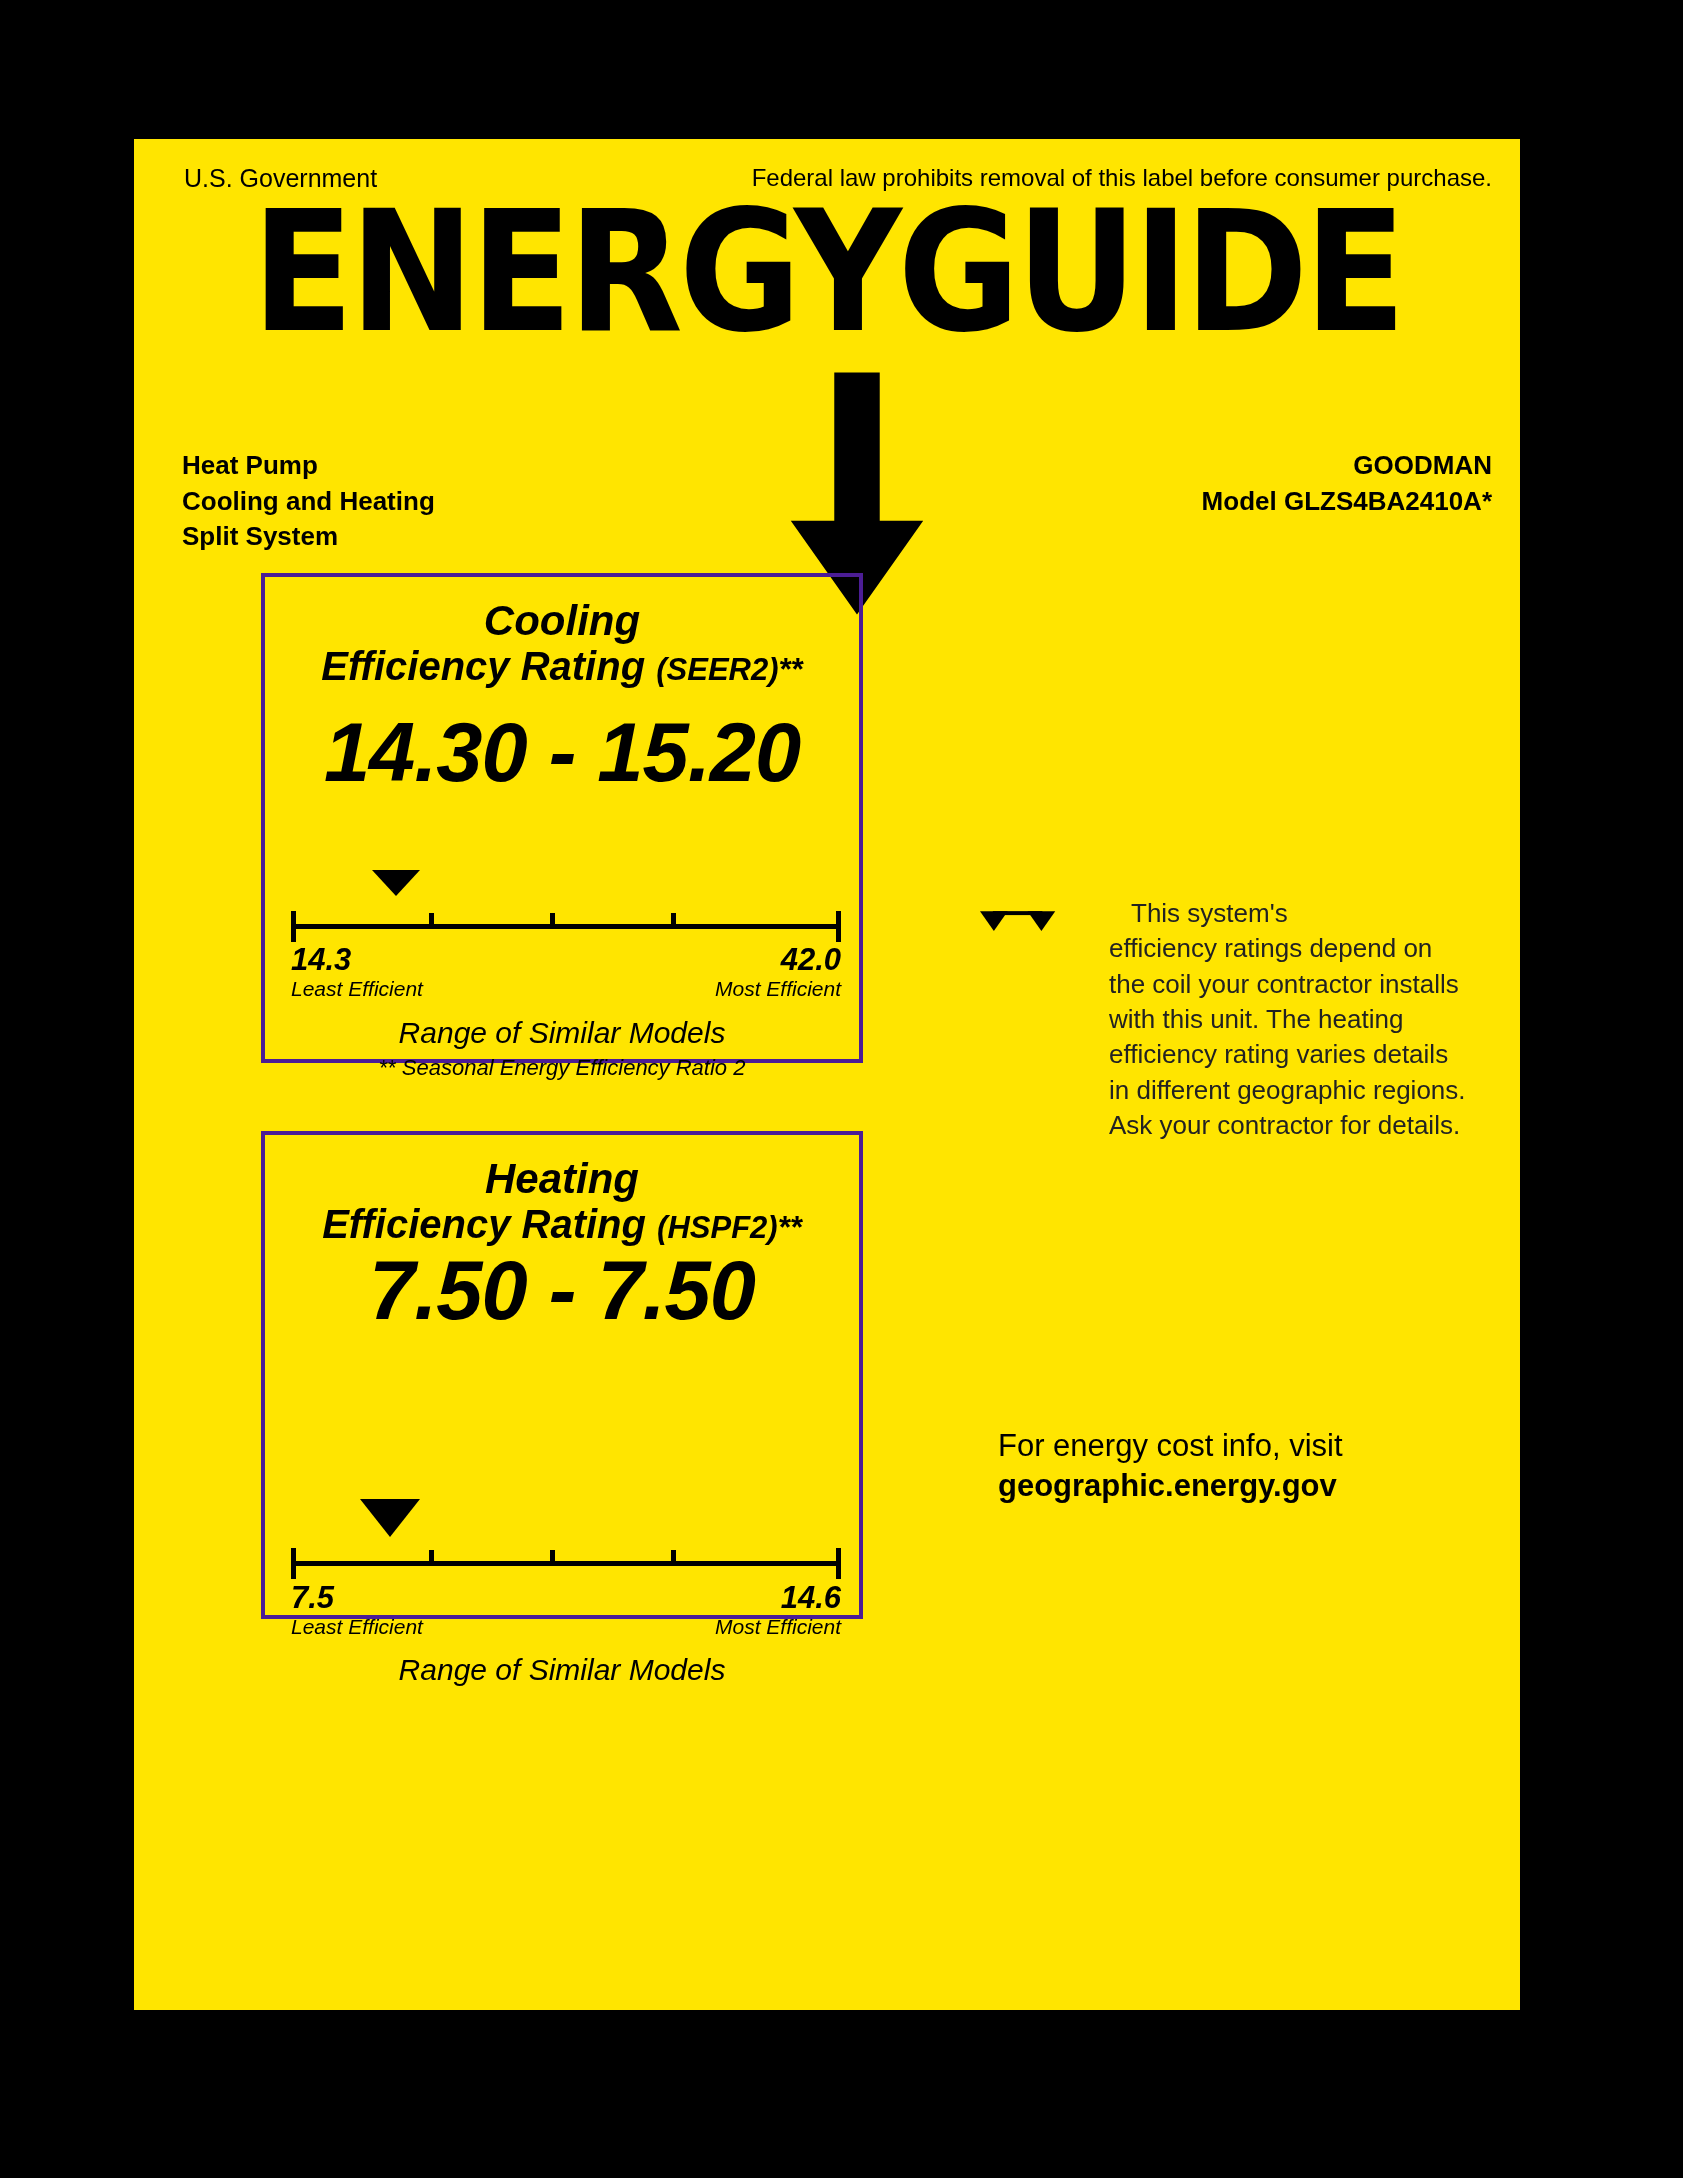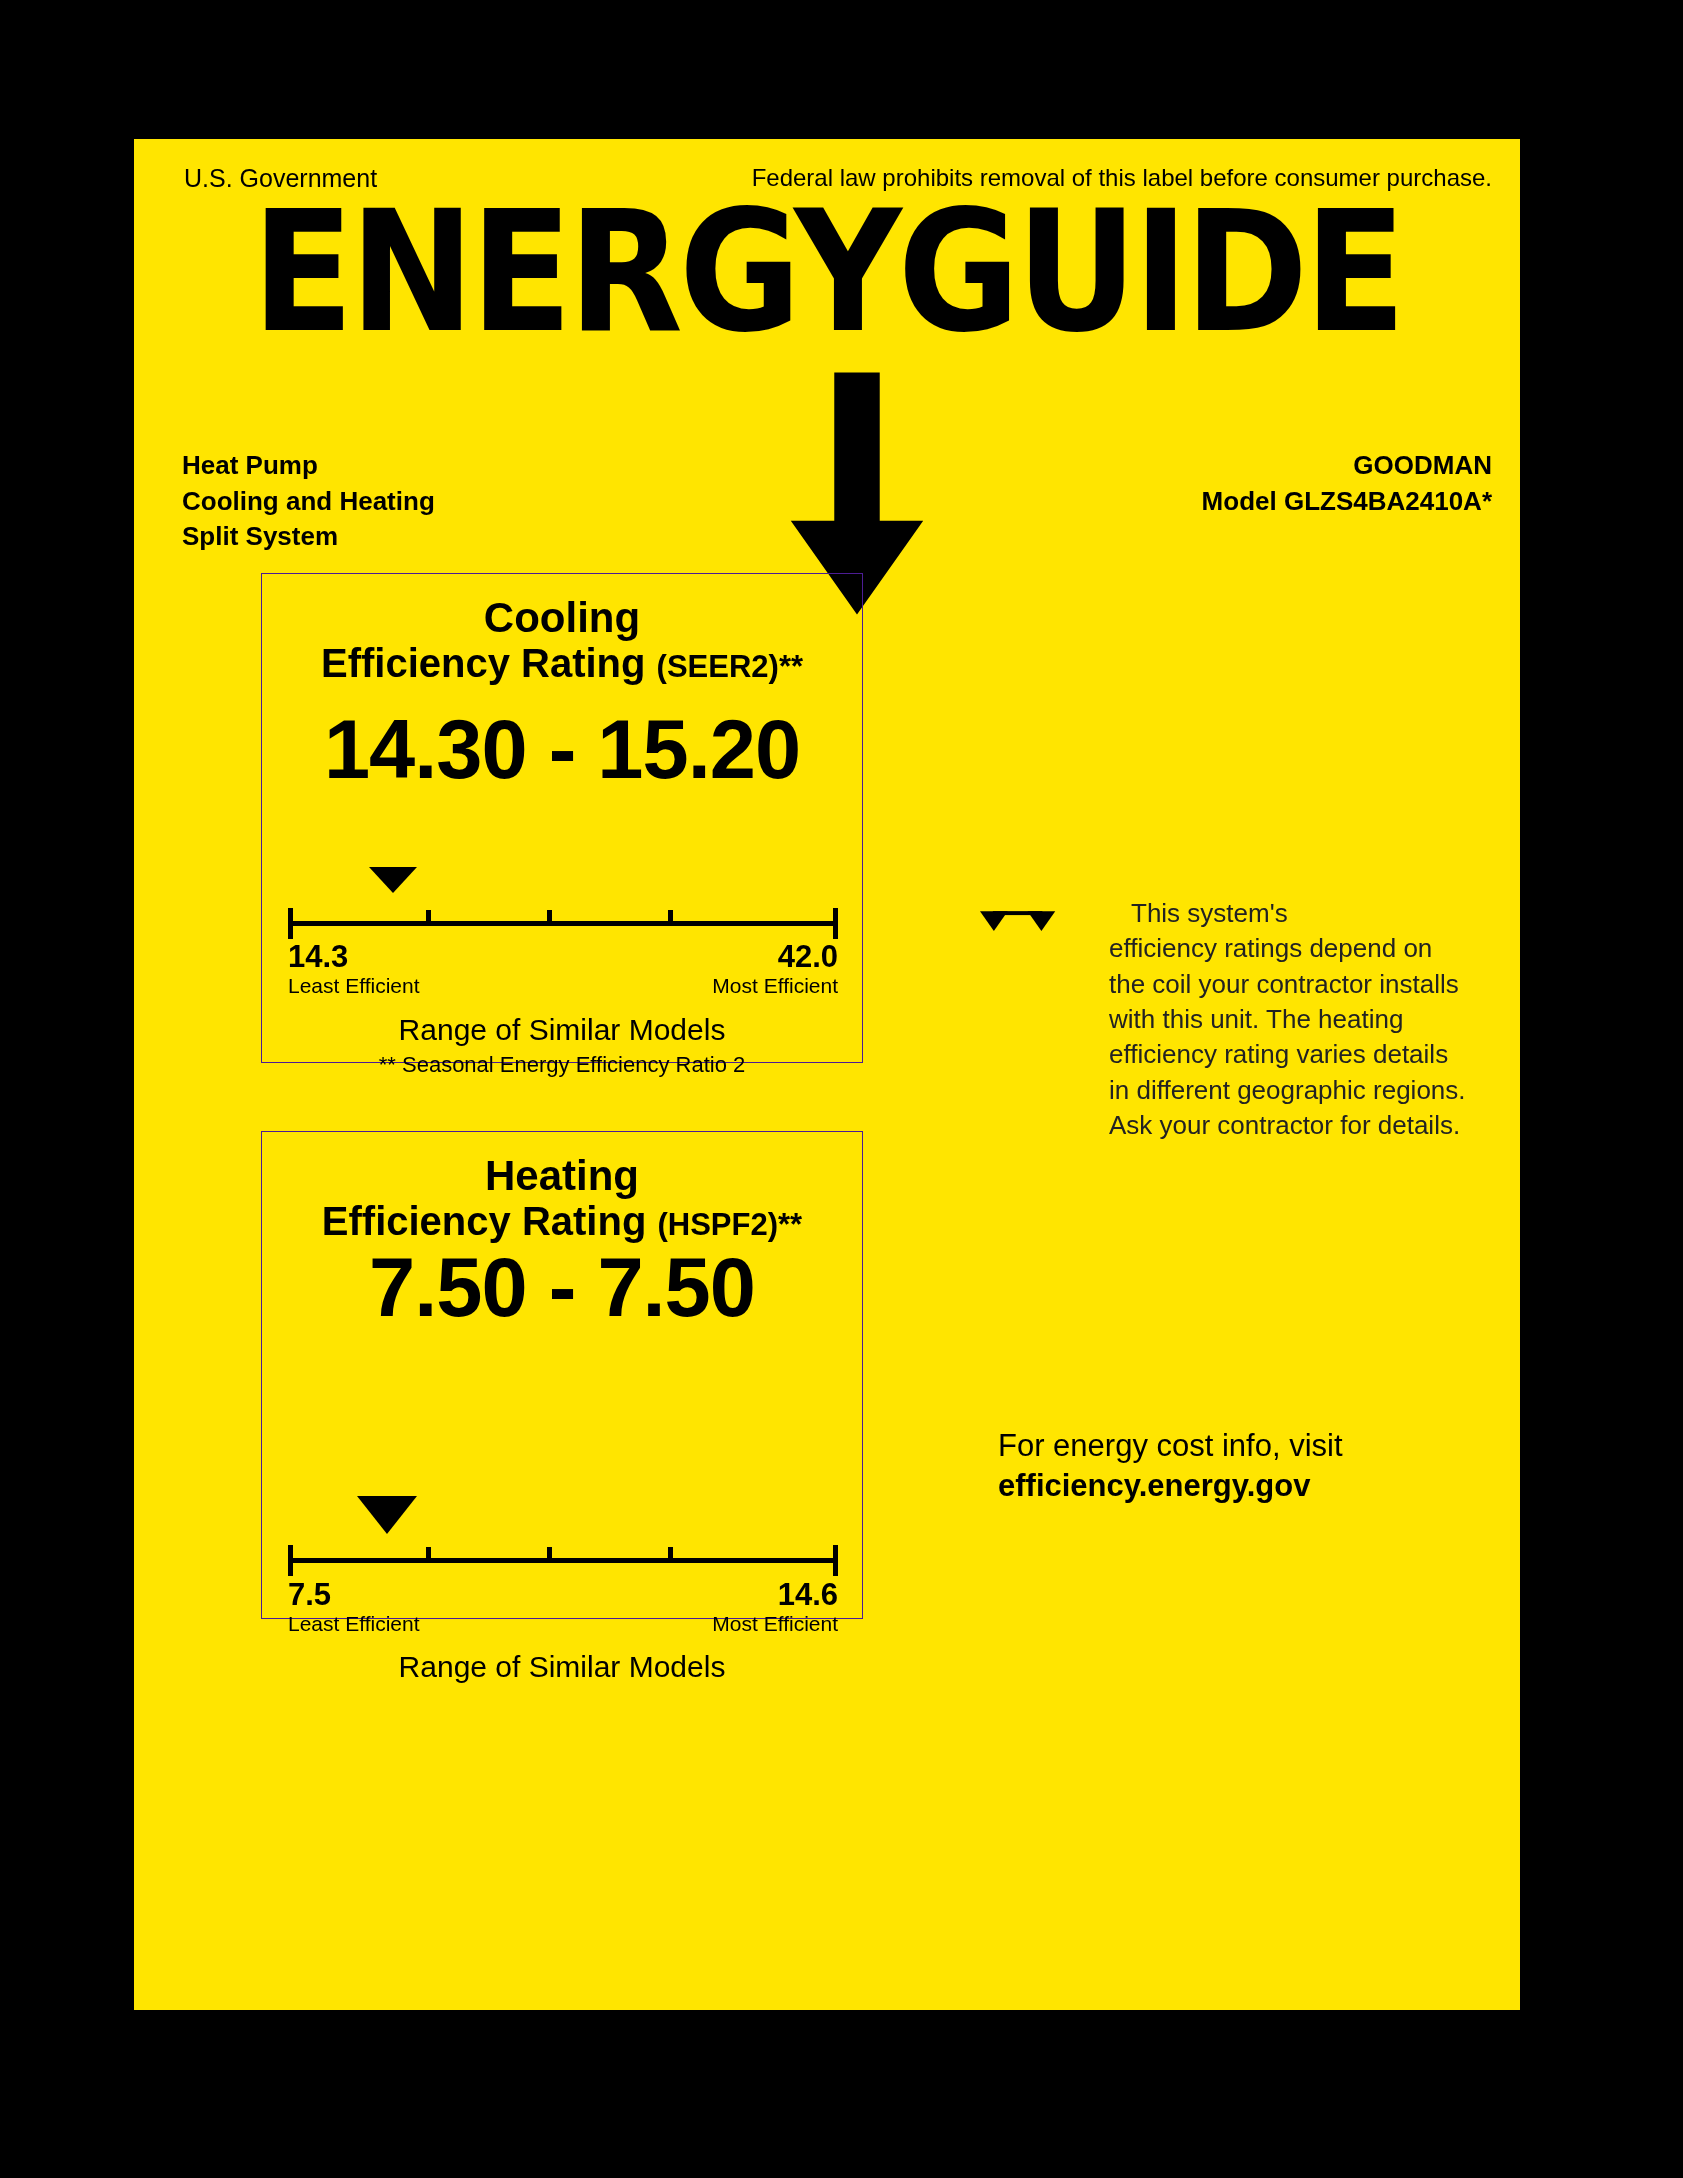--- a/index.html
+++ b/index.html
@@ -79,23 +79,24 @@
     font-size: 26px;
     font-weight: bold;
     line-height: 1.37;
     color: #000;
     text-align: right;
     white-space: nowrap;
   }
   
   .rating-box {
     position: absolute;
-    border: 1px solid #4c1d95;
+    border: 4px solid #4c1d95;
     box-sizing: border-box;
     background: transparent;
+    font-style: italic;
   }
   #cooling-box { left: 127px; top: 434px; width: 602px; height: 490px; }
   #heating-box { left: 127px; top: 992px; width: 602px; height: 488px; }
 
   .rb-title {
     text-align: center;
     font-size: 42px;
     font-weight: bold;
     color: #000;
     margin-top: 20px;
@@ -344,17 +345,17 @@
     <div>efficiency ratings depend on</div>
     <div>the coil your contractor installs</div>
     <div>with this unit.  The heating</div>
     <div>efficiency rating varies details</div>
     <div>in different geographic regions.</div>
     <div>Ask your contractor for details.</div>
   </div>
 
   <div class="cost-info">
     <div>For energy cost info, visit</div>
-    <div class="url">efficiency.energy.gov</div>
+    <div class="url">geographic.energy.gov</div>
   </div>
 
 </div>
 
 
 </body></html>

